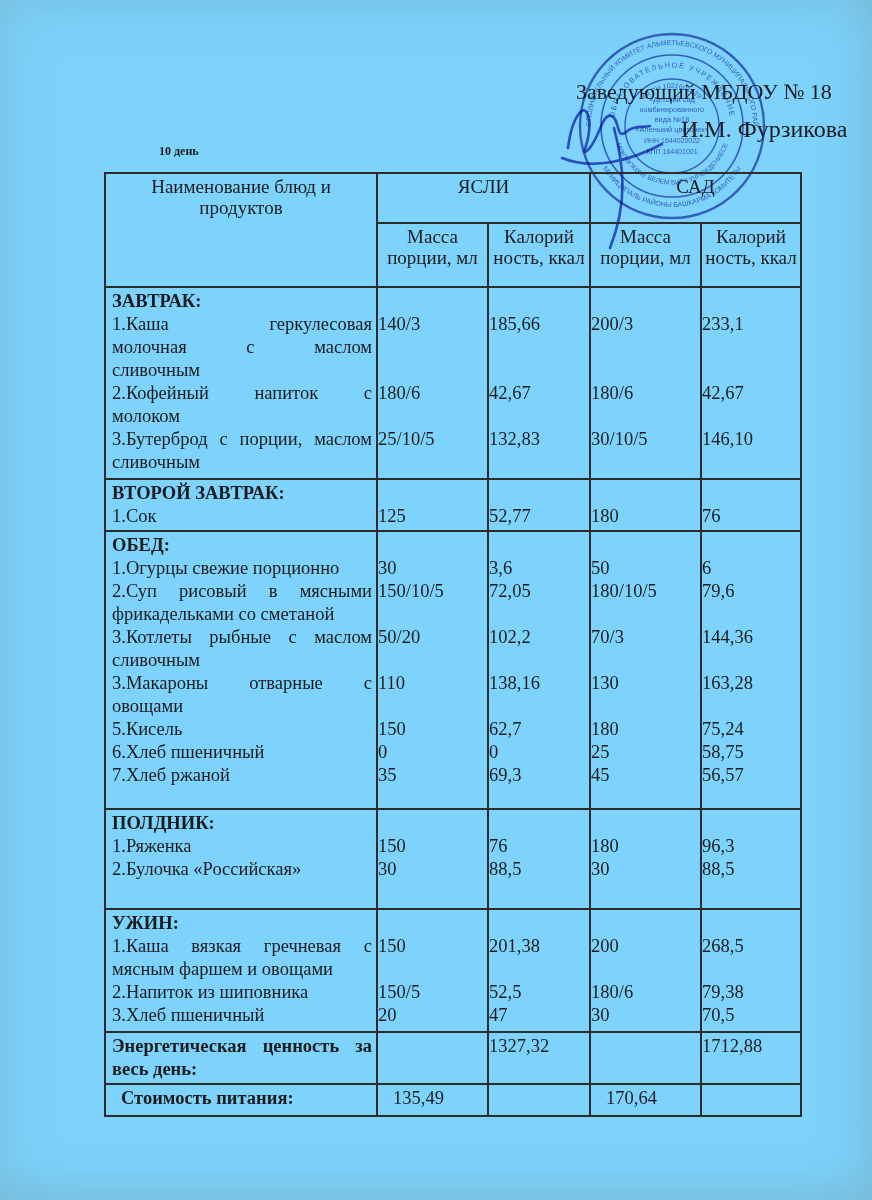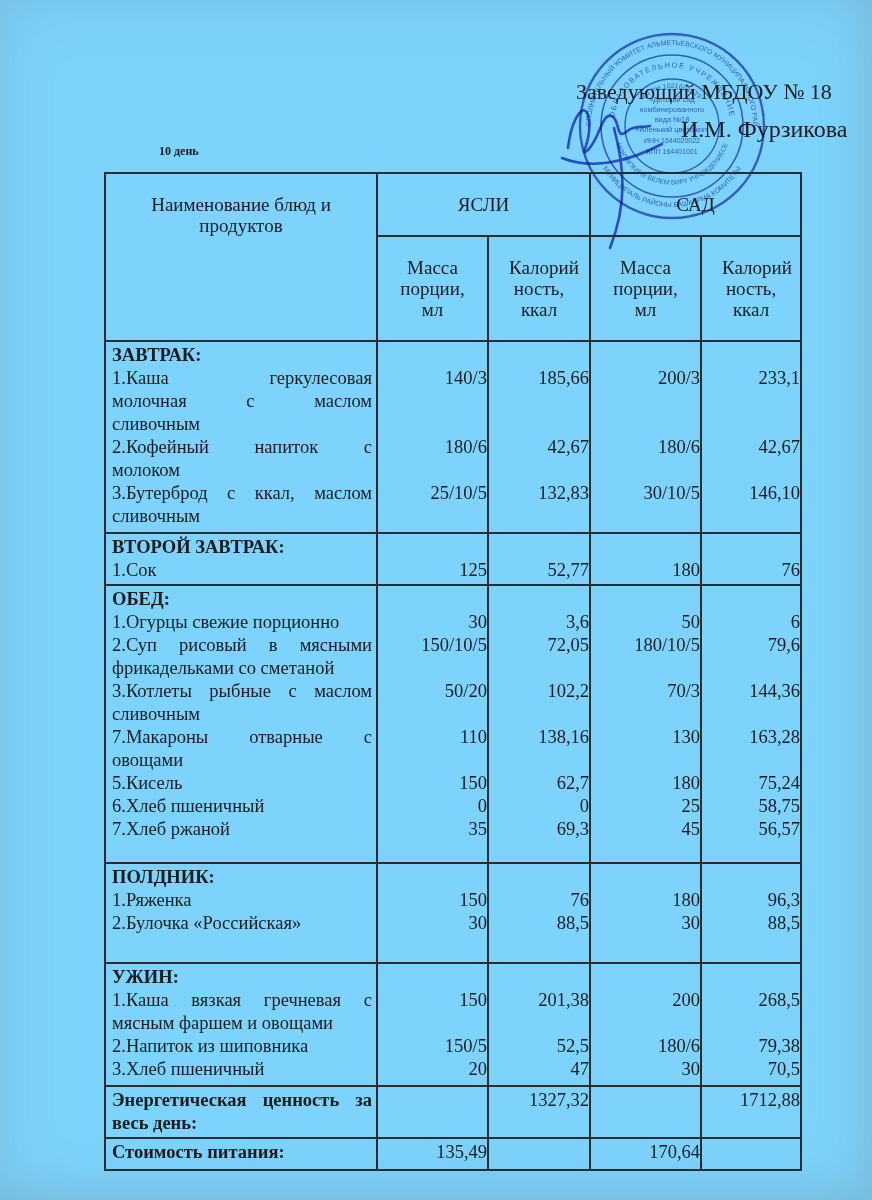--- a/index.html
+++ b/index.html
@@ -10,34 +10,34 @@
   .approver-title{position:absolute;top:79px;left:576px;font-size:22px;white-space:nowrap;}
   .approver-name{position:absolute;top:116px;left:681px;font-size:24px;white-space:nowrap;}
   .day-label{position:absolute;top:144px;left:119px;font-size:12px;font-weight:bold;margin-left:40px;}
 
   .stamp{position:absolute;left:556px;top:10px;mix-blend-mode:multiply;opacity:.82;}
   .stamp text{font-family:"Liberation Sans","DejaVu Sans",sans-serif;}
   .signature{position:absolute;left:558px;top:90px;mix-blend-mode:multiply;opacity:.9;}
 
   table.menu{position:absolute;left:104px;top:172px;width:696px;border-collapse:collapse;table-layout:fixed;}
   table.menu td{border:2px solid #2e2d2b;vertical-align:top;background:transparent;}
-  thead td{text-align:center;vertical-align:middle;font-size:19px;line-height:21px;padding:20px;}
+  thead td{text-align:center;vertical-align:middle;font-size:19px;line-height:21px;padding:2px;}
   tr.h1{height:50px;} tr.h2{height:64px;}
   td.namecol{padding:2px 4px 2px 6px;}
-  td.valcol{text-align:right;padding:2px 0;}
+  td.valcol{text-align:left;padding:2px 0;}
   .ln{height:23px;line-height:23px;font-size:18.5px;white-space:nowrap;}
   .ln.b{font-weight:bold;}
   .ln.j{display:flex;justify-content:space-between;white-space:nowrap;}
   tr.sec-breakfast td{height:186px;border-radius:17px;}
   tr.sec-second-breakfast td{height:45px;}
   tr.sec-lunch td{height:272px;border-radius:24px;}
   tr.sec-snack td{height:94px;}
   tr.sec-dinner td{height:117px;}
   tr.sec-energy-total td{height:44px;}
-  tr.sec-cost td{height:26px;}
+  tr.sec-cost td{height:26px;padding-left:15px;}
 </style>
 </head>
 <body>
 
 <div class="page">
 
   <div class="approver-title">Заведующий МБДОУ № 18</div>
   <div class="approver-name">И.М. Фурзикова</div>
   <div class="day-label">10 день</div>
 
@@ -114,21 +114,21 @@
             <div class="ln">сливочным</div>
             <div class="ln j">
               <span>2.Кофейный</span>
               <span>напиток</span>
               <span>с</span>
             </div>
             <div class="ln">молоком</div>
             <div class="ln j">
               <span>3.Бутерброд</span>
               <span>с</span>
-              <span>ккал,</span>
+              <span>порции,</span>
               <span>маслом</span>
             </div>
             <div class="ln">сливочным</div>
           </td>
           <td class="valcol">
             <div class="ln v">&nbsp;</div>
             <div class="ln v">140/3</div>
             <div class="ln v">&nbsp;</div>
             <div class="ln v">&nbsp;</div>
             <div class="ln v">180/6</div>
@@ -201,21 +201,21 @@
             </div>
             <div class="ln">фрикадельками со сметаной</div>
             <div class="ln j">
               <span>3.Котлеты</span>
               <span>рыбные</span>
               <span>с</span>
               <span>маслом</span>
             </div>
             <div class="ln">сливочным</div>
             <div class="ln j">
-              <span>7.Макароны</span>
+              <span>3.Макароны</span>
               <span>отварные</span>
               <span>с</span>
             </div>
             <div class="ln">овощами</div>
             <div class="ln">5.Кисель</div>
             <div class="ln">6.Хлеб пшеничный</div>
             <div class="ln">7.Хлеб ржаной</div>
           </td>
           <td class="valcol">
             <div class="ln v">&nbsp;</div>

